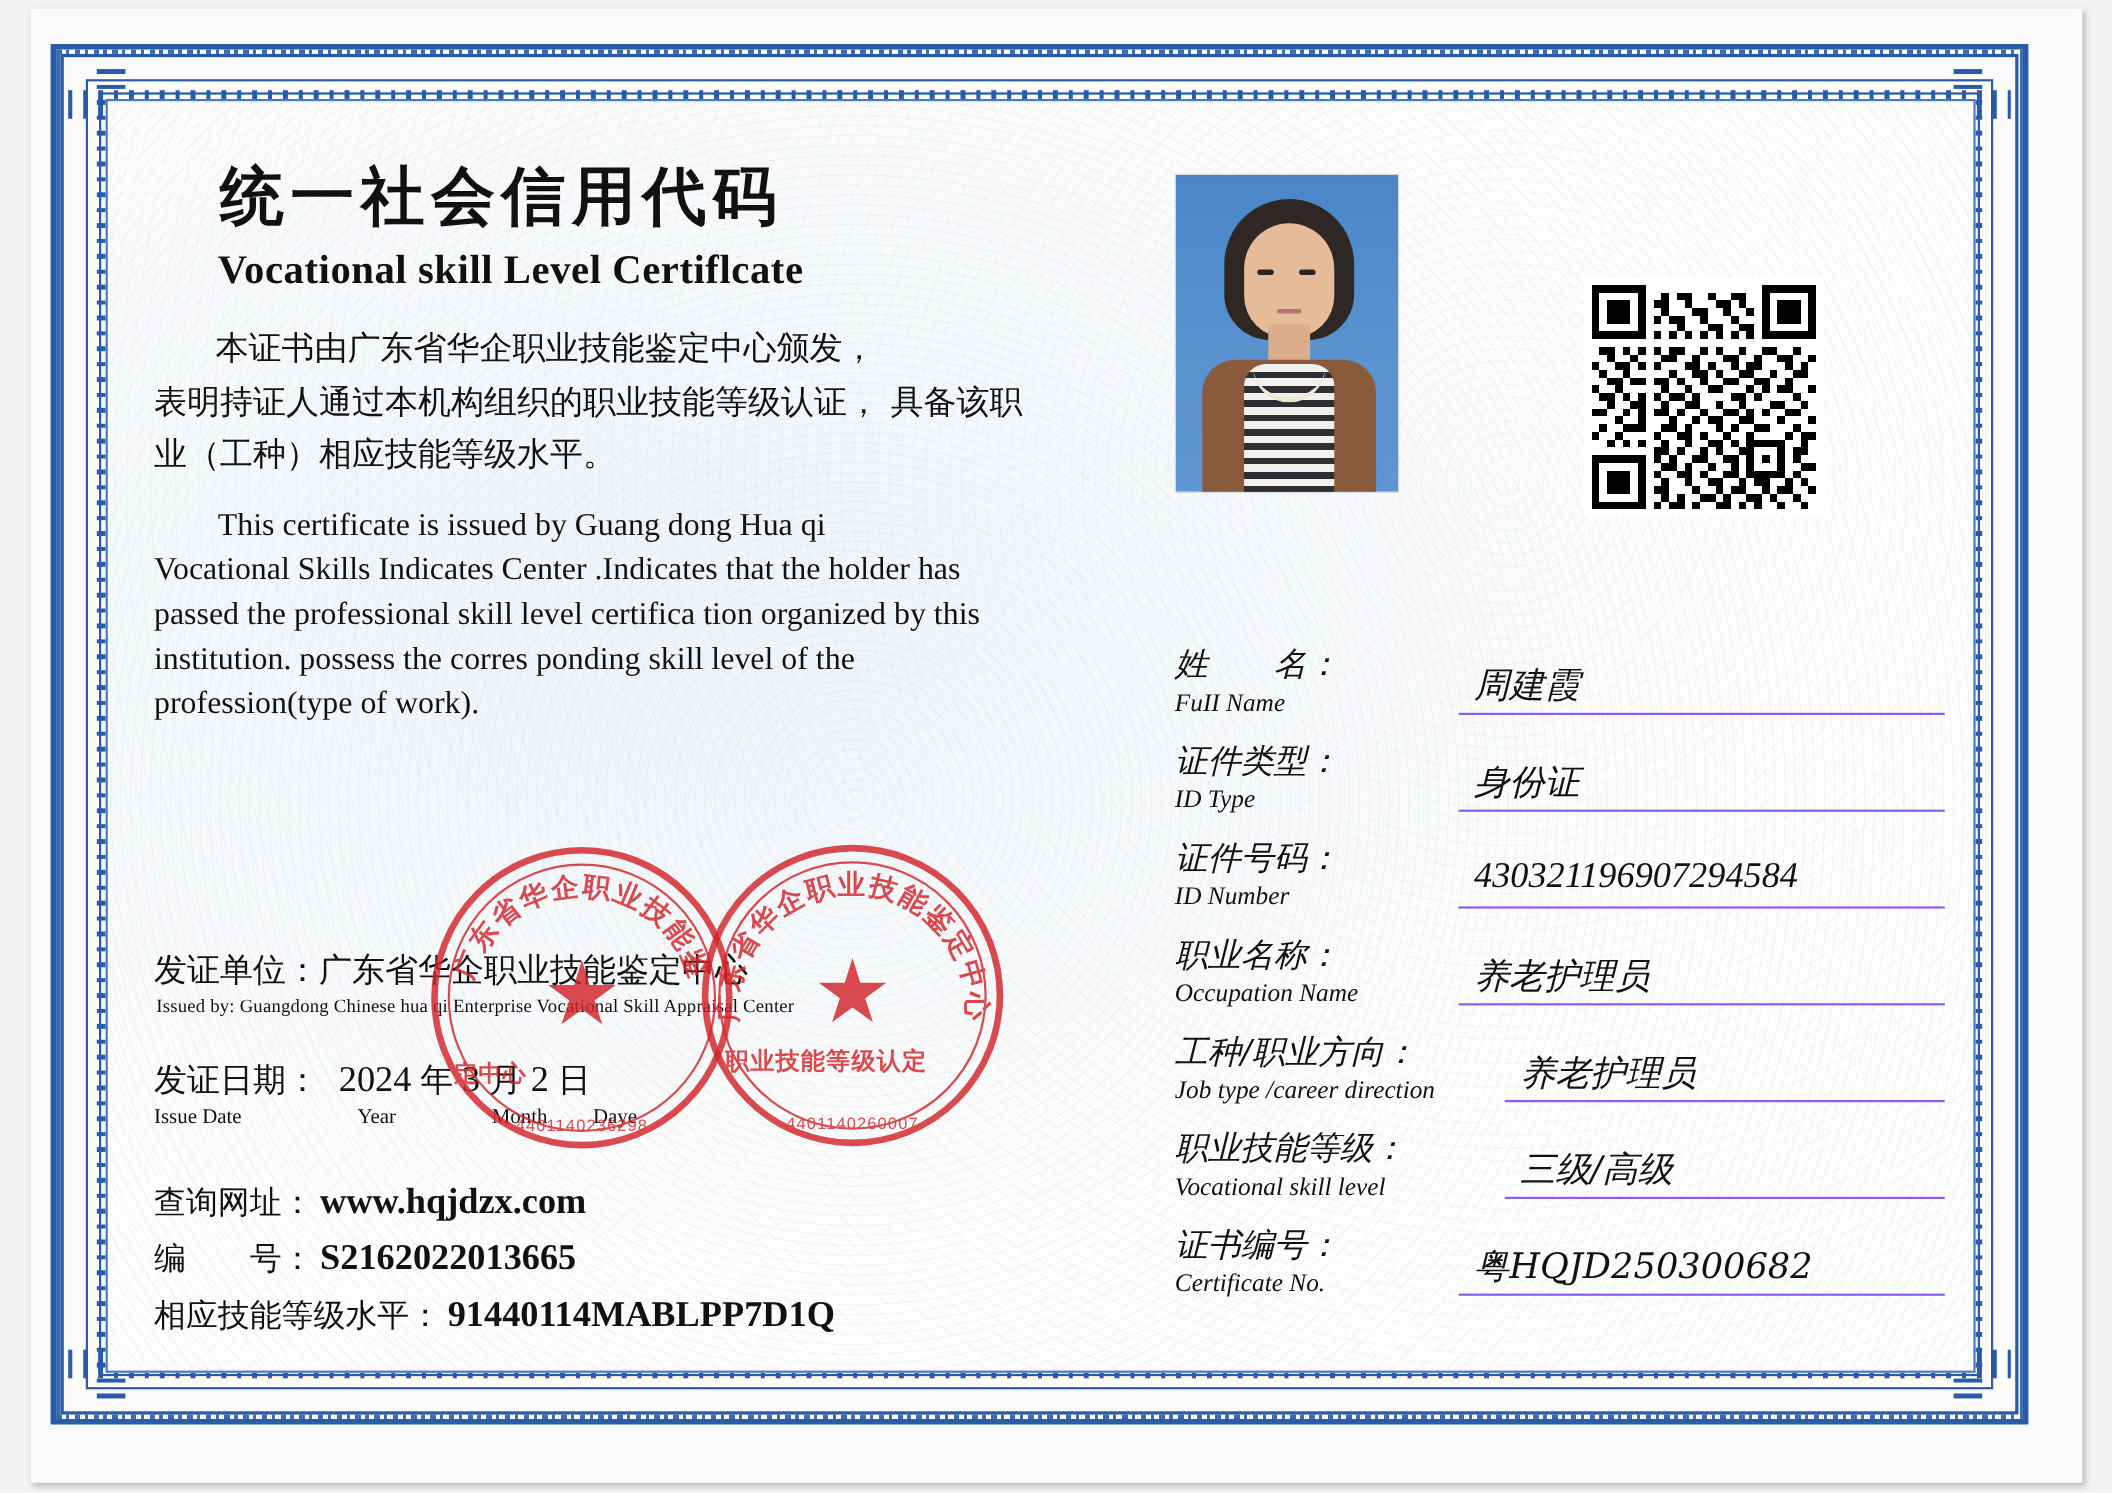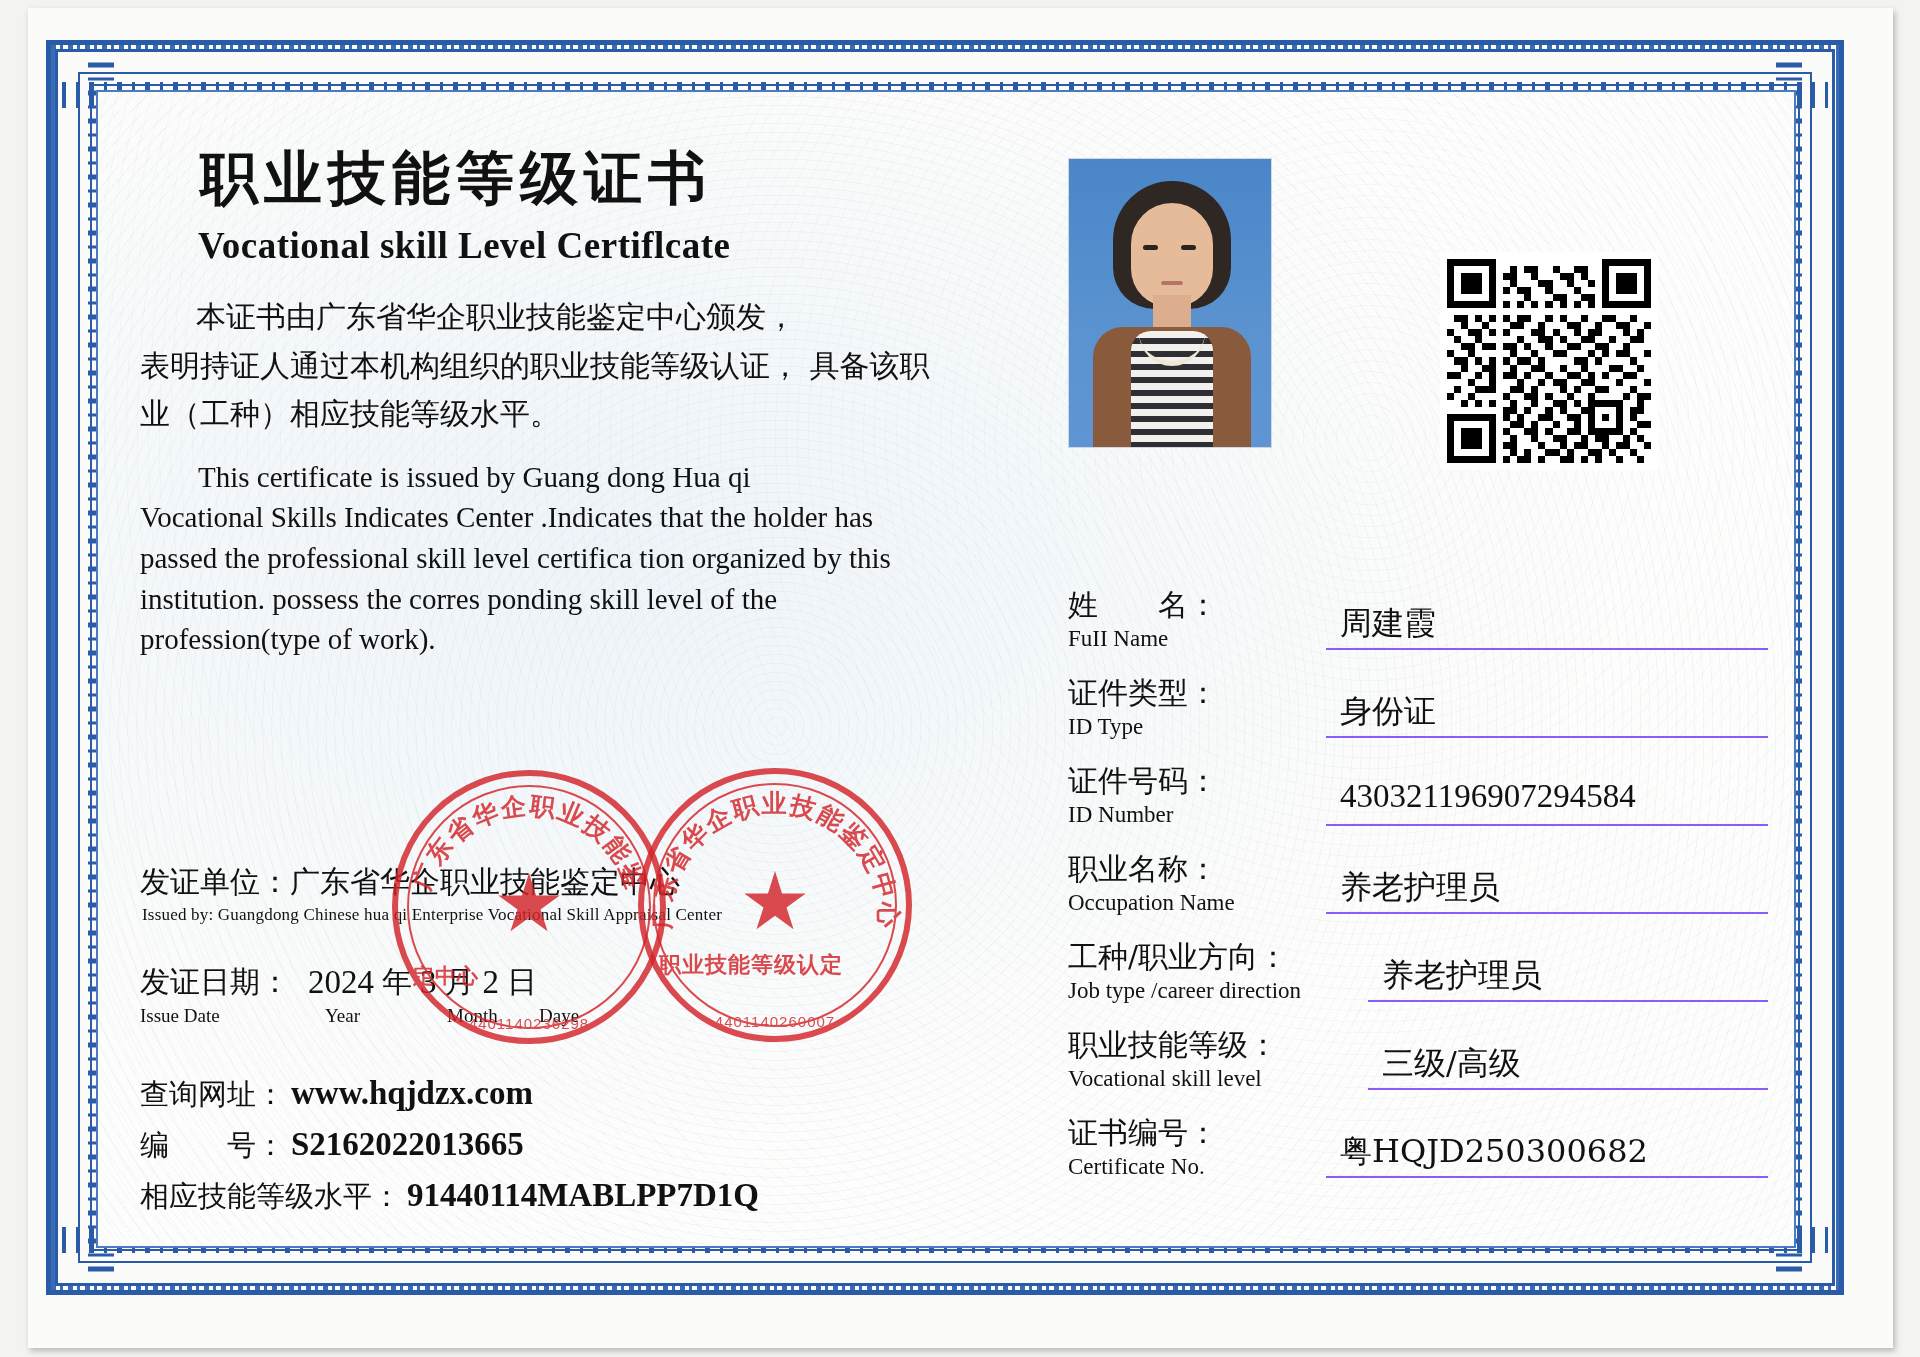--- a/index.html
+++ b/index.html
@@ -284,20 +284,21 @@
   
   .fields {
     position: absolute;
     left: 1068px;
     top: 588px;
     width: 700px;
   }
   .field {
     position: relative;
     height: 88px;
+    font-style: italic;
   }
   .f-labels {
     position: absolute;
     left: 0;
     top: 0;
     width: 250px;
     color: #111;
   }
   .f-cn {
     font-family: "DejaVu Serif", serif;
@@ -392,21 +393,21 @@
   <div class="paper"></div>
 
   <div class="frame-outer"></div>
   <div class="frame-key"></div>
 
   <div class="inner-line">
     <div class="guilloche"></div>
   </div>
 
   <div class="left-col">
-    <h1 class="title-cn">职业技能等级证书</h1>
+    <h1 class="title-cn">统一社会信用代码</h1>
     <h2 class="title-en">Vocational skill Level  Certiflcate</h2>
 
     <p class="para-cn">
       <span class="indent">本证书由广东省华企职业技能鉴定中心颁发，</span>
       <span>表明持证人通过本机构组织的职业技能等级认证，</span>
       <span>具备该职业（工种）相应技能等级水平。</span>
     </p>
 
     <p class="para-en">
       <span class="indent">This certificate is issued by Guang dong Hua qi</span>

